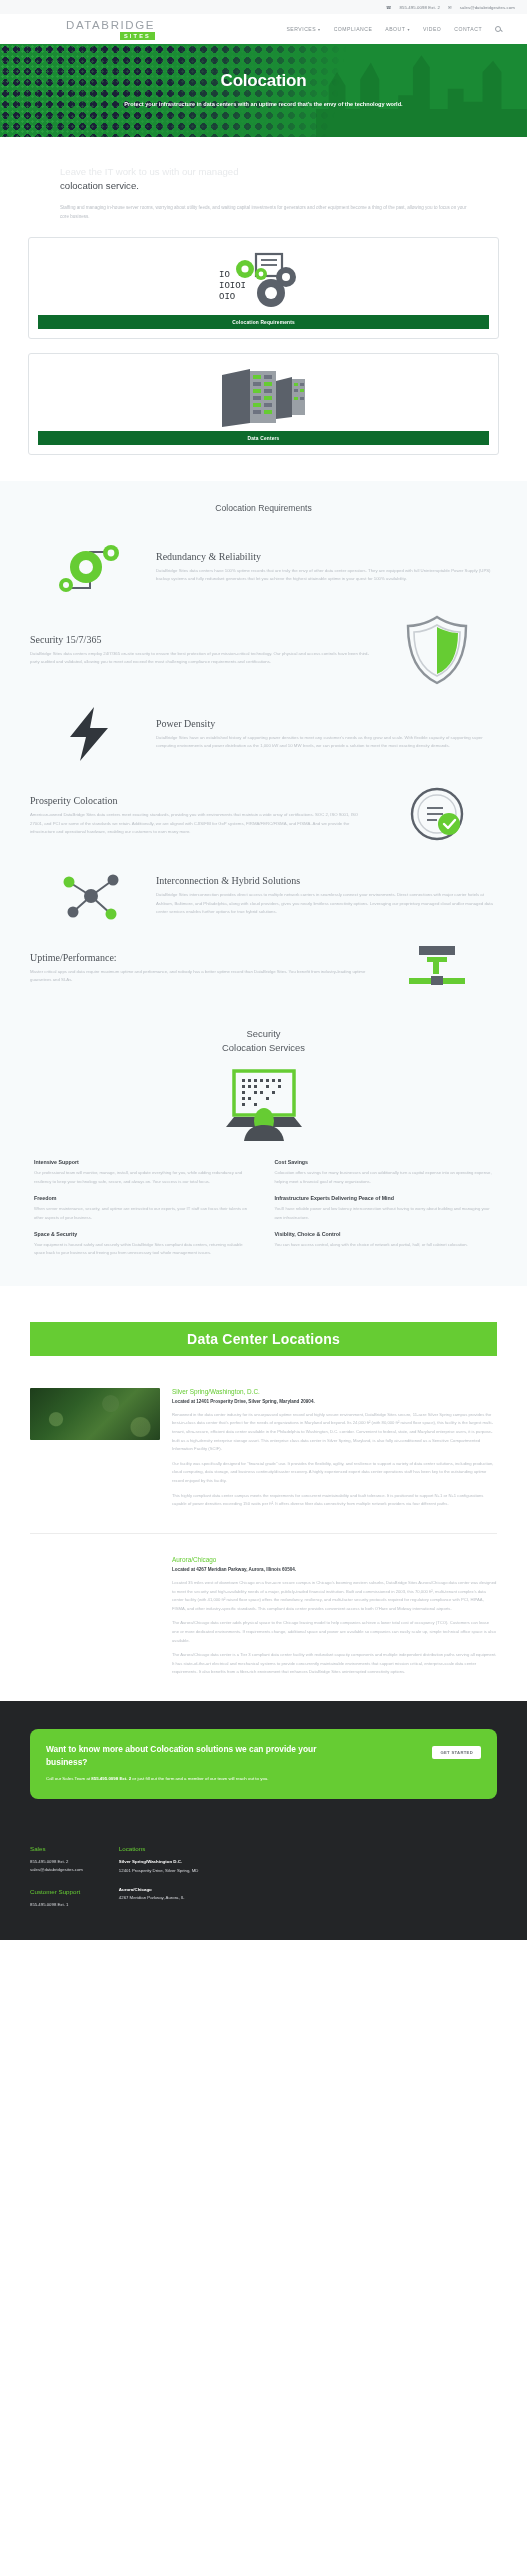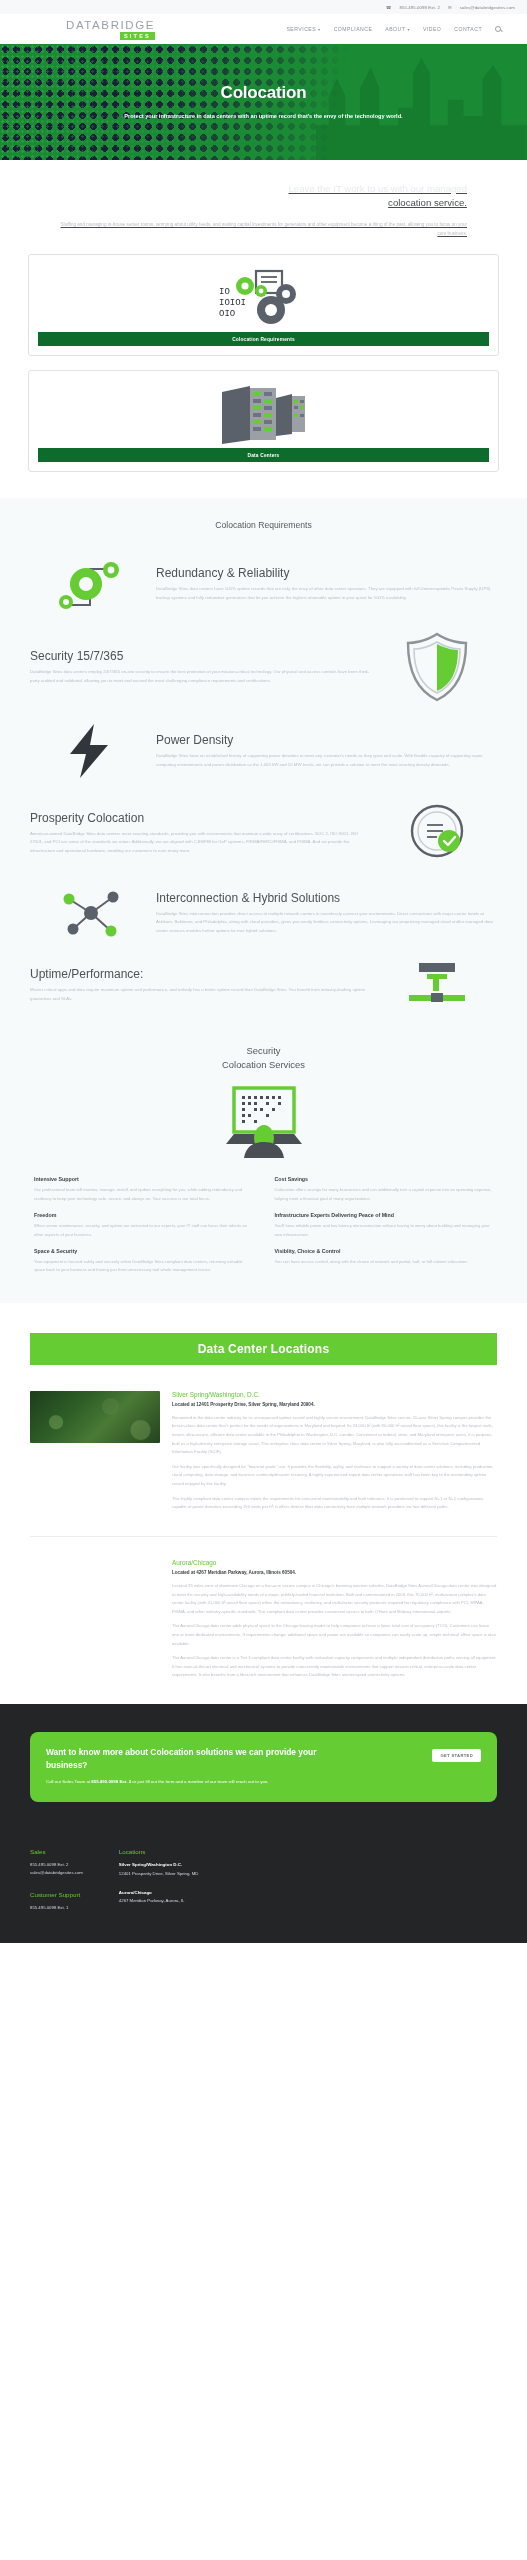--- a/index.html
+++ b/index.html
@@ -35,21 +35,21 @@
     letter-spacing:.5px; display:flex; align-items:center; gap:2px;
   }
   .caret { font-size:4px; }
   .srch { width:6px;height:6px;border:.8px solid #9aa0a6;border-radius:50%;
           position:relative;}
   .srch:after{content:"";position:absolute;width:2.5px;height:.8px;background:#9aa0a6;
               transform:rotate(45deg);bottom:0;right:-2px;}
 
   
   .hero {
-    height:116px; position:relative; overflow:hidden;
+    height:93px; position:relative; overflow:hidden;
     background:#1a8a34;
     display:flex; flex-direction:column; align-items:center; justify-content:center;
   }
   .hero-dots{
     position:absolute;inset:0;
     background-image:radial-gradient(circle at center, #1b1b38 42%, transparent 44%);
     background-size:11px 11px;
     -webkit-mask-image:linear-gradient(100deg,#000 0%,#000 30%,rgba(0,0,0,.55) 48%,transparent 64%);
     mask-image:linear-gradient(100deg,#000 0%,#000 30%,rgba(0,0,0,.55) 48%,transparent 64%);
     opacity:.95;
@@ -67,21 +67,21 @@
   .hero h1 {
     position:relative; color:#fff; font-size:17px; font-weight:700;
     letter-spacing:-.2px; margin-bottom:8px;
   }
   .hero p {
     position:relative; color:#fff; font-size:5.6px; font-weight:700;
     text-align:center; line-height:1.85;
   }
 
   
-  .intro { background:#fff; padding:22px 60px 0; text-align:right;text-decoration:underline; }
+  .intro { background:#fff; padding:28px 60px 0; text-align:left; }
   .intro h2 { font-size:9.6px; color:#4a4f55; font-weight:400; line-height:1.5;}
   .intro h2 .fade{ color:#e8eaec;}
   .intro p { font-size:4.6px; color:#b9bec4; line-height:2.0; margin-top:9px;}
 
   
   .cards { display:flex; gap:14px; justify-content:center; padding:16px 28px 26px;flex-direction:column; }
   .card {
     flex:1; border:1px solid #dfe3e6; border-radius:3px; background:#fff;
     padding:10px 9px 9px; display:flex; flex-direction:column; align-items:center;
   }
@@ -95,39 +95,39 @@
   .feat-wrap{ background:#f7fafb; padding:14px 0 10px;}
   .feat-title{ text-align:center;font-size:8.6px;color:#53585e;font-weight:400;
                padding:8px 0 16px;}
   .feat{
     display:flex; align-items:center; gap:6px; padding:9px 30px 9px;
   }
   .feat.rev{ flex-direction:row-reverse;}
   .feat .ic{ width:120px; flex:0 0 120px; display:flex; align-items:center;
              justify-content:center; }
   .feat .tx{ flex:1;}
-  .feat h3{ font-size:12px; color:#4d5258; font-weight:400; margin-bottom:5px;}
+  .feat h3{ font-size:10px; color:#4d5258; font-weight:400; margin-bottom:5px;font-family:Liberation Serif, serif;}
   .feat p{ font-size:4.3px; color:#b9bec4; line-height:2.0;}
   .feat.rev .tx{ }
 
   
   .managed{ background:#f7fafb; padding:14px 0 4px; text-align:center;}
   .managed h2{ font-size:9.4px;color:#53585e;font-weight:400;line-height:1.5;}
   .managed .mimg{ padding:12px 0 14px; display:flex; justify-content:center;}
   .mcols{ display:flex; gap:22px; padding:0 34px 24px; text-align:left;}
   .mcol{ flex:1;}
   .mcol h4{ font-size:5.3px; color:#3c4147; font-weight:700; margin:9px 0 4px;}
   .mcol h4:first-child{margin-top:0;}
   .mcol p{ font-size:4.2px; color:#b9bec4; line-height:2.0;}
 
   
   .locs{ background:#fff; padding:26px 0 0;}
   .locbar{
-    margin:4px 30px; background:#66cc33; color:#fff; text-align:center;
-    font-size:12px; font-weight:700; padding:9px 0; letter-spacing:.2px;
+    margin:10px 30px; background:#66cc33; color:#fff; text-align:center;
+    font-size:14px; font-weight:700; padding:9px 0; letter-spacing:.2px;
   }
   .loc{ display:flex; gap:12px; padding:22px 30px 18px; }
   .loc .thumb{ flex:0 0 130px;}
   .loc .thumb .ph{
     width:100%;height:52px;border-radius:1px;
     background:linear-gradient(135deg,#1d3d1b 0%,#2f5f27 35%,#4a7a35 60%,#23431f 100%);
     position:relative;overflow:hidden;
   }
   .loc .thumb .ph:after{
     content:"";position:absolute;inset:0;

